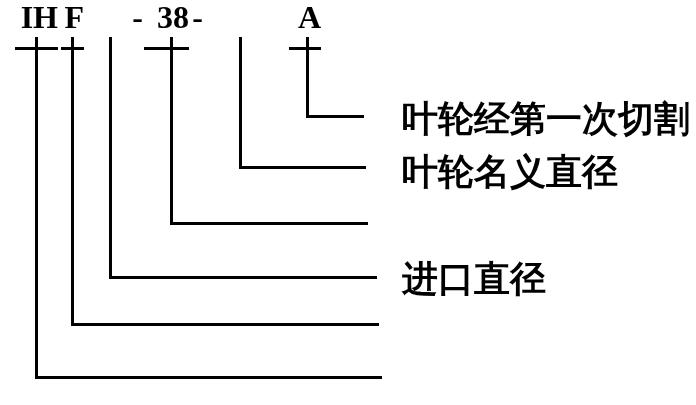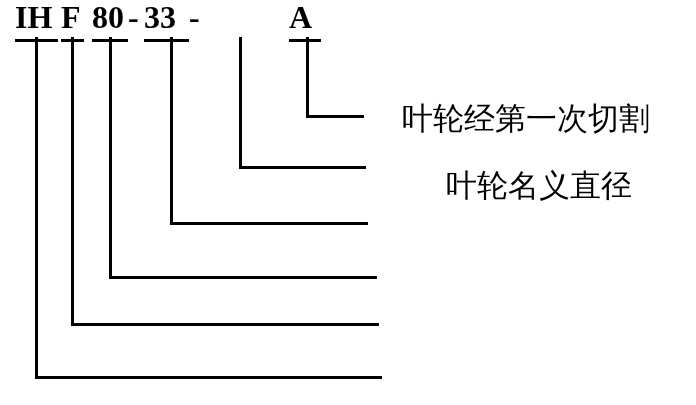--- a/index.html
+++ b/index.html
@@ -11,52 +11,52 @@
     color: #000000;
     font-family: "Liberation Serif", serif;
     overflow: hidden;
   }
   
   .seg {
     position: absolute;
     top: 1px;
     height: 32px;
     line-height: 32px;
-    text-align: left;
+    text-align: right;
     font-weight: bold;
     font-size: 32px;
     letter-spacing: 0;
     border-bottom: 3px solid #000;
-    padding-bottom: 6px;
+    padding-bottom: 14px;
     white-space: nowrap;
   }
   .seg.dash { border-bottom: none; }
   
   .vl { position: absolute; width: 3px; background: #000; top: 37px; }
   .hl { position: absolute; height: 3px; background: #000; }
   
   .lbl {
     position: absolute;
     left: 402px;
-    font-size: 31px;
+    font-size: 36px;
     line-height: 34px;
     white-space: nowrap;
     font-family: "Liberation Serif", serif;
+    font-weight: bold;
   }
 </style>
 </head>
 <body>
 
 <div class="canvas">
 
   <span class="seg" style="left:15px;  width:43px;">IH</span>
   <span class="seg" style="left:61px;  width:23px;">F</span>
-  <span class="seg" style="left:92px;  width:36px;">80</span>
   <span class="seg dash" style="left:128px; width:15px;">-</span>
-  <span class="seg" style="left:144px; width:45px;">33</span>
+  <span class="seg" style="left:144px; width:45px;">38</span>
   <span class="seg dash" style="left:189px; width:14px;">-</span>
   <span class="seg" style="left:289px; width:32px;">A</span>
 
   <div class="vl" style="left:306px; height:81px;"></div>
   <div class="hl" style="left:306px; top:115px; width:58px;"></div>
 
   <div class="vl" style="left:239px; height:132px;"></div>
   <div class="hl" style="left:239px; top:166px; width:127px;"></div>
 
   <div class="vl" style="left:170px; height:188px;"></div>
@@ -65,15 +65,16 @@
   <div class="vl" style="left:109px; height:242px;"></div>
   <div class="hl" style="left:109px; top:276px; width:268px;"></div>
 
   <div class="vl" style="left:71px; height:289px;"></div>
   <div class="hl" style="left:71px; top:323px; width:308px;"></div>
 
   <div class="vl" style="left:35px; height:342px;"></div>
   <div class="hl" style="left:35px; top:376px; width:347px;"></div>
 
   <div class="lbl" style="top:102px;">叶轮经第一次切割</div>
-  <div class="lbl" style="top:169px;margin-left:44px;">叶轮名义直径</div>
+  <div class="lbl" style="top:155px;">叶轮名义直径</div>
+  <div class="lbl" style="top:262px;">进口直径</div>
 
 </div>
 
 </body></html>

